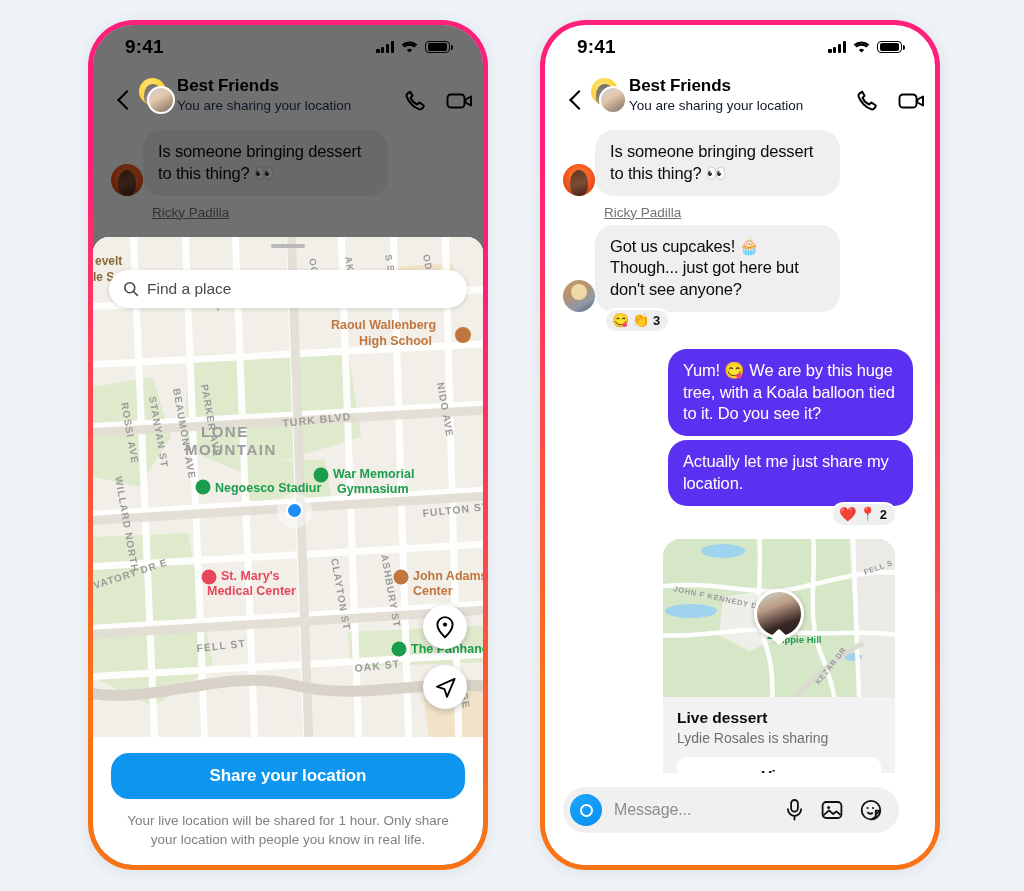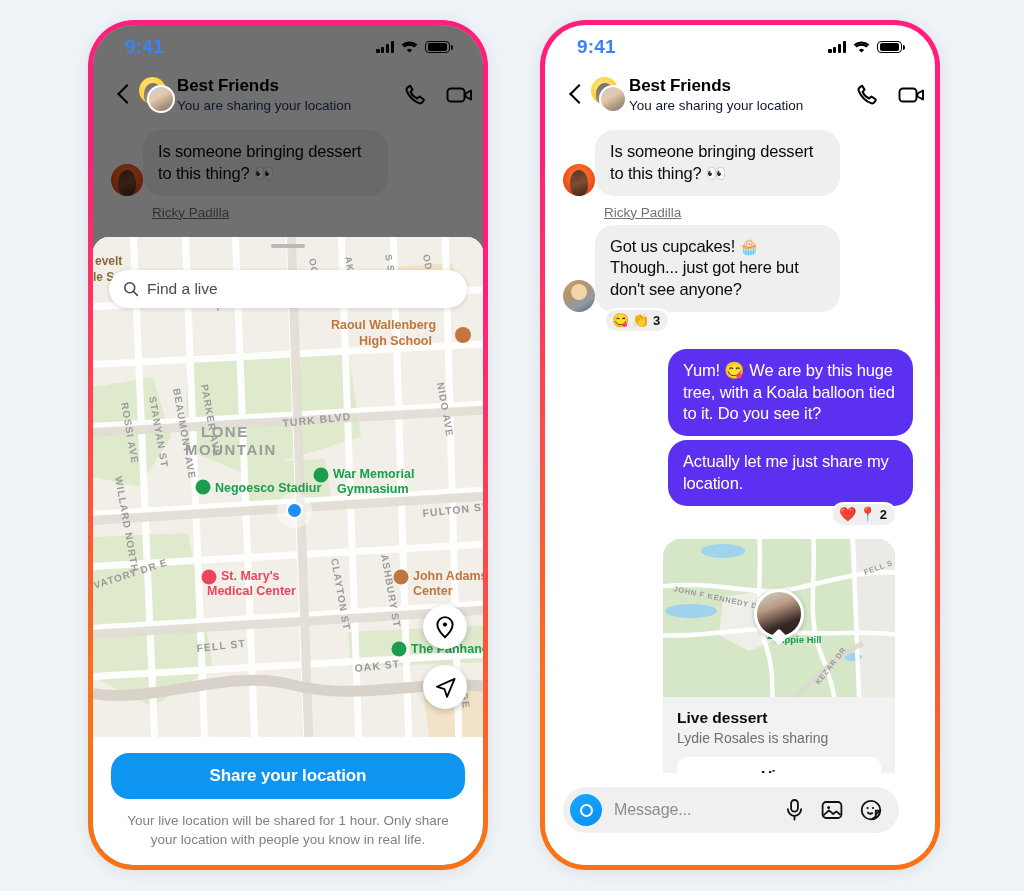--- a/index.html
+++ b/index.html
@@ -29,33 +29,33 @@
   }
   #phone-left  { left:88px;  top:20px;  width:400px; height:850px; }
   #phone-right { left:540px; top:20px;  width:400px; height:850px; }
 
   
   .statusbar {
     height:44px; display:flex; align-items:center;
     justify-content:space-between; padding:0 30px 0 32px;
     position:relative; z-index:4;
   }
-  .clock { font-size:19px; font-weight:700; letter-spacing:.2px; color:#3b82f6; }
+  .clock { font-size:19px; font-weight:700; letter-spacing:.2px; color:#000000; }
   .status-icons { display:flex; align-items:center; gap:7px; }
   .bars { display:flex; align-items:flex-end; gap:1.6px; height:12px; }
   .bars i { width:3.2px; background:#000; border-radius:1px; display:block; }
   .bars i:nth-child(1){height:4px}.bars i:nth-child(2){height:6.5px}
   .bars i:nth-child(3){height:9px}.bars i:nth-child(4){height:12px}
   .batt { width:25px; height:12.5px; border:1.6px solid #000; border-radius:4px; padding:1.6px; }
   .batt span { display:block; width:100%; height:100%; background:#000; border-radius:2px; }
   .batt-cap { width:2px;height:5px;background:#000;border-radius:0 2px 2px 0;margin-left:1px;}
 
   
   .chat-header {
-    display:flex; align-items:center; gap:2px;
+    display:flex; align-items:flex-end; gap:2px;
     padding:7px 8px 10px 18px; position:relative; z-index:4;
   }
   .back-chev { width:26px; height:26px; flex:none; position:relative; cursor:pointer; }
   .back-chev::before {
     content:""; position:absolute; left:9px; top:5px;
     width:12px; height:12px; border-left:2.6px solid #000; border-bottom:2.6px solid #000;
     transform:rotate(45deg);
   }
   .grp-avatar { width:36px; height:36px; flex:none; position:relative; }
   .grp-avatar .c1 {
@@ -336,21 +336,21 @@
             </g>
           </svg>
 
           <div class="map-grab"></div>
 
           <div class="search">
             <svg width="16" height="16" viewBox="0 0 18 18" fill="none" stroke="#4a4a4a" stroke-width="1.8" stroke-linecap="round">
                 <circle cx="7.6" cy="7.6" r="5.6"></circle>
                 <path d="M11.8 11.8 16.2 16.2"></path>
               </svg>
-            <span class="ph2">Find a live</span>
+            <span class="ph2">Find a place</span>
           </div>
 
           <div class="blue-dot"></div>
 
           <div class="fab f1">
             <svg width="22" height="24" viewBox="0 0 22 24" fill="none" stroke="#000" stroke-width="1.9">
                 <path d="M11 22.2s7.6-7.2 7.6-12.5A7.6 7.6 0 1 0 3.4 9.7C3.4 15 11 22.2 11 22.2z"></path>
                 <circle cx="11" cy="9.6" r="2.1" fill="#000" stroke="none"></circle>
               </svg>
           </div>

